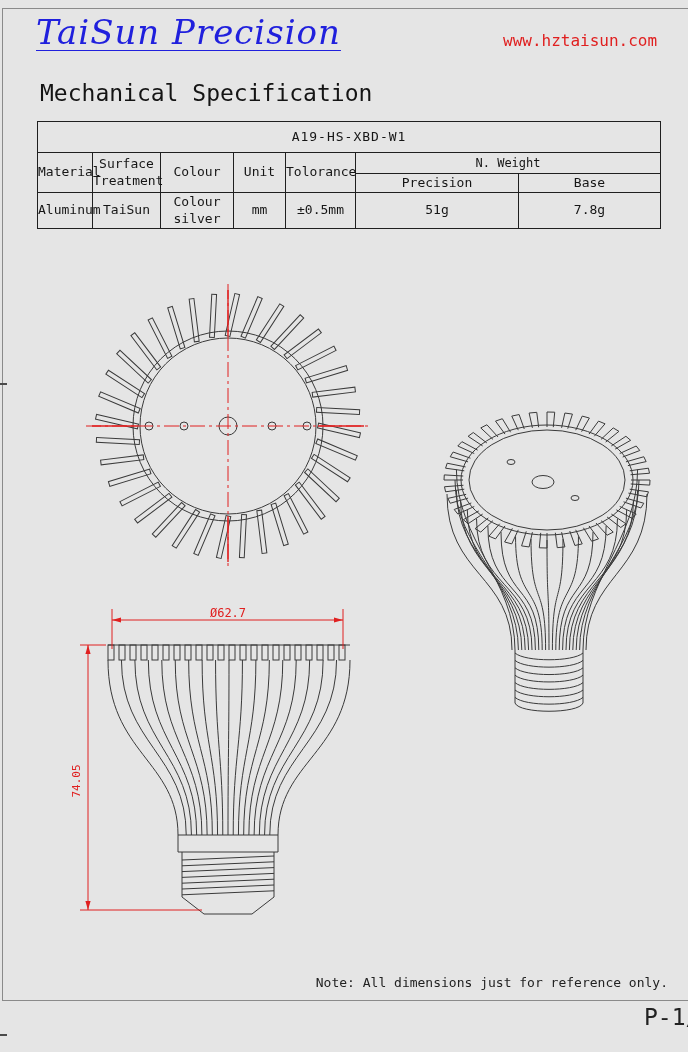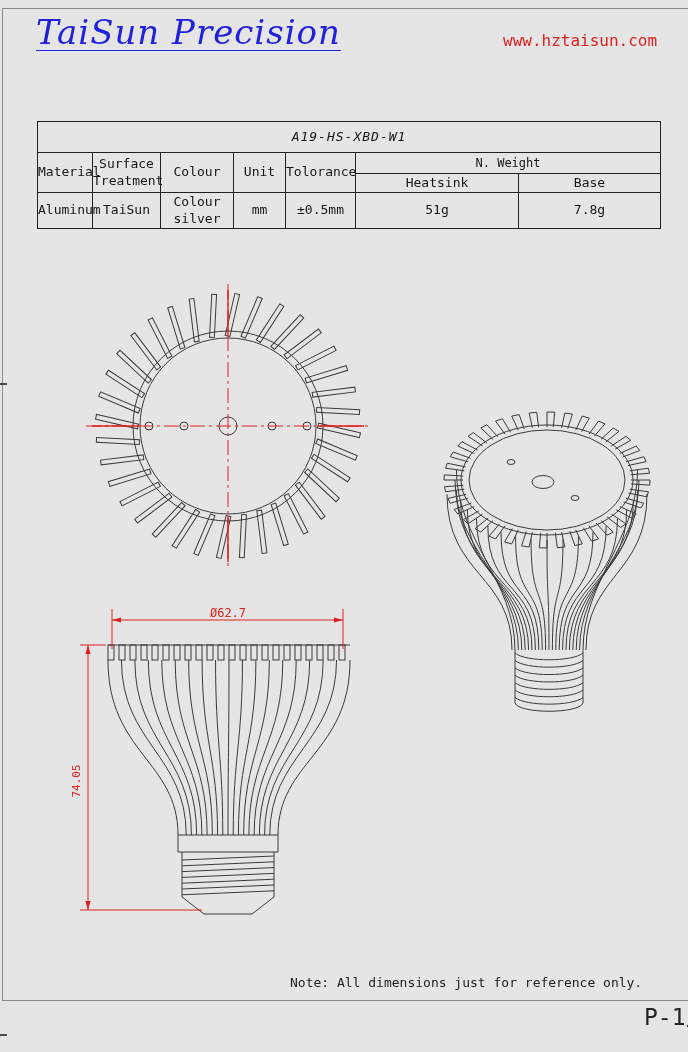--- a/index.html
+++ b/index.html
@@ -28,45 +28,46 @@
   }
   table.spec{
     position:absolute;left:37px;top:121px;width:623px;
     border-collapse:collapse;table-layout:fixed;
   }
   table.spec td{
     border:1px solid #1f1f1f;text-align:center;vertical-align:middle;
     font-size:13px;padding:0;line-height:1.25;color:#161616;
   }
   td.part-cell{
-    text-align:left;font-size:21px;padding:2px 0 3px 8px;letter-spacing:1px;font-style:italic;
+    text-align:left;font-size:21px;padding:2px 0 3px 8px;letter-spacing:1px;
   }
   td.subhead{font-size:10px;}
   .preline{white-space:pre-line;}
   .drawing{position:absolute;}
   .note{
-    position:absolute;left:290px;top:975px;width:378px;text-align:left;
+    position:absolute;left:290px;top:975px;width:378px;text-align:right;
     font-size:13px;color:#222;white-space:nowrap;
   }
   .page-number{
     position:absolute;left:644px;top:1004px;font-size:23px;color:#222;white-space:nowrap;
   }
   .stray{position:absolute;left:0;width:7px;height:2px;background:#4a4a4a;}
   svg text{font-family:"DejaVu Sans Mono","Liberation Mono",monospace;}
 </style>
 </head>
 <body>
 
 <div class="page">
 
   <div class="page-border"></div>
 
   <div class="brand">TaiSun Precision</div>
   <div class="website">www.hztaisun.com</div>
 
+  <h1 class="doc-title">Mechanical Specification</h1>
 
   <table class="spec">
     <colgroup>
       <col style="width:55px">
         <col style="width:68px">
         <col style="width:73px">
       <col style="width:52px">
         <col style="width:70px">
         <col style="width:163px">
         <col style="width:142px">
@@ -78,21 +79,21 @@
     <tr style="height:21px">
       <td rowspan="2" class="preline">Material</td>
       <td rowspan="2" class="preline">Surface
 Treatment</td>
       <td rowspan="2">Colour</td>
       <td rowspan="2">Unit</td>
       <td rowspan="2">Tolorance</td>
       <td colspan="2" style="font-size:12px">N. Weight</td>
     </tr>
     <tr style="height:19px">
-      <td class="subhead">Heatsink</td>
+      <td class="subhead">Precision</td>
       <td class="subhead">Base</td>
     </tr>
     <tr style="height:36px">
       <td>Aluminum</td>
       <td>TaiSun</td>
       <td class="preline">Colour
 silver</td>
       <td>mm</td>
       <td>±0.5mm</td>
       <td>51g</td>

